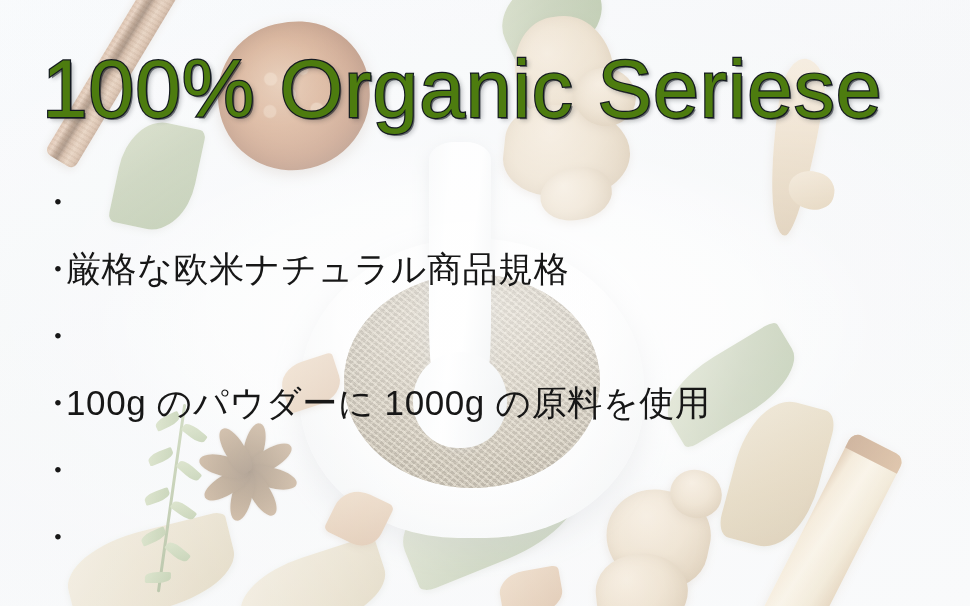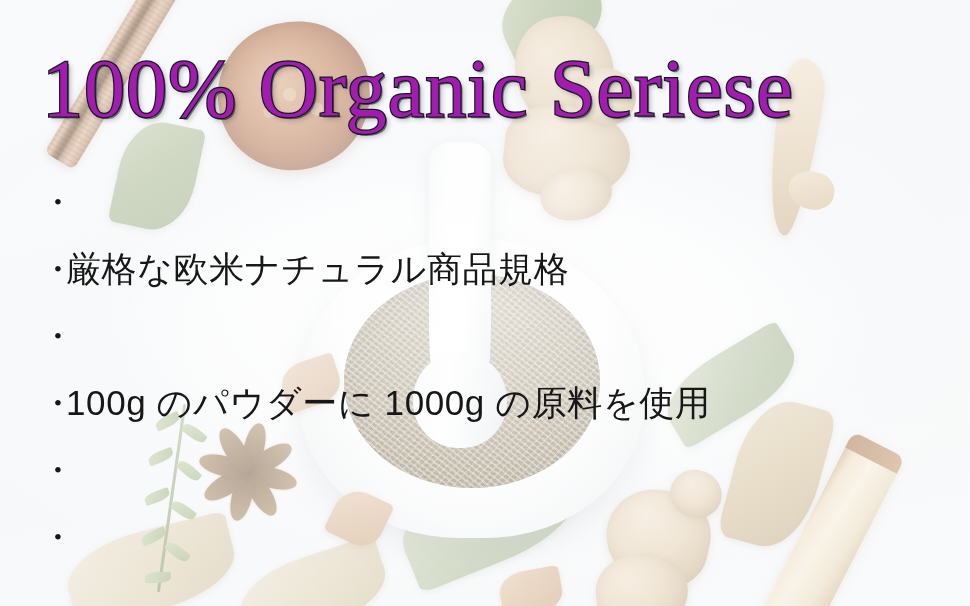--- a/index.html
+++ b/index.html
@@ -229,27 +229,27 @@
   }
 
   
   .content { position: absolute; inset: 0; }
 
   .headline {
     position: absolute;
     left: 42px;
     top: 48px;
     width: 900px;
-    font-family: Liberation Serif, serif;
+    font-family: Liberation Sans, sans-serif;
     font-size: 82px;
     line-height: 1;
     font-weight: 400;
     letter-spacing: 1px;
     white-space: nowrap;
-    color: #a21caf;
+    color: #4d7c0f;
     -webkit-text-stroke: 2.4px #151b22;
     paint-order: stroke fill;
     text-shadow:
       2px 2px 0 rgba(20,26,33,0.55),
       3px 3px 5px rgba(20,26,33,0.30);
   }
 
   .bullets {
     position: absolute;
     left: 40px;

